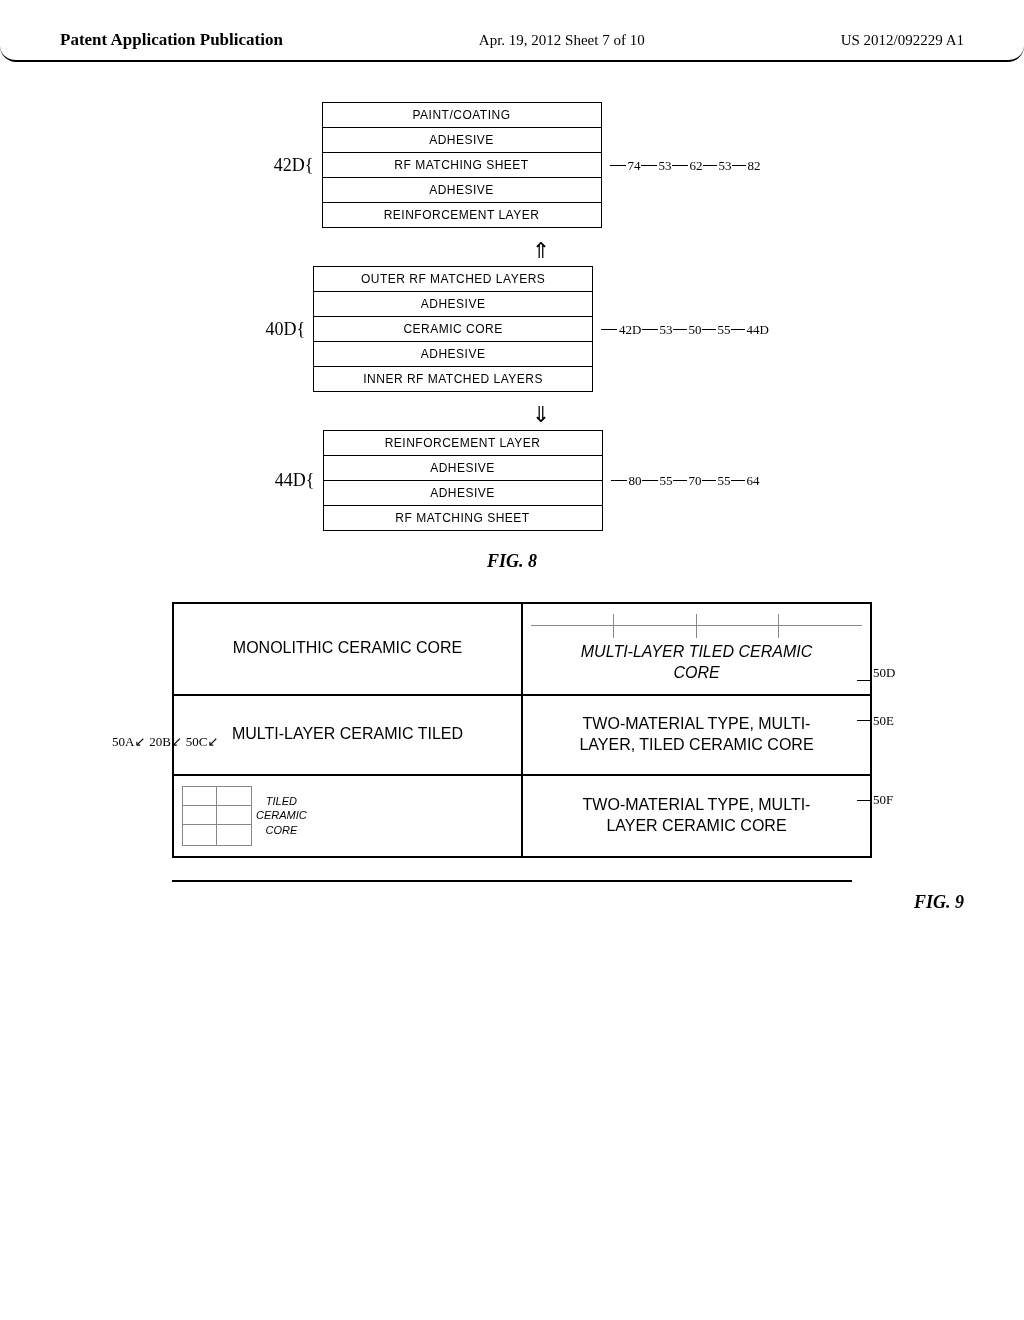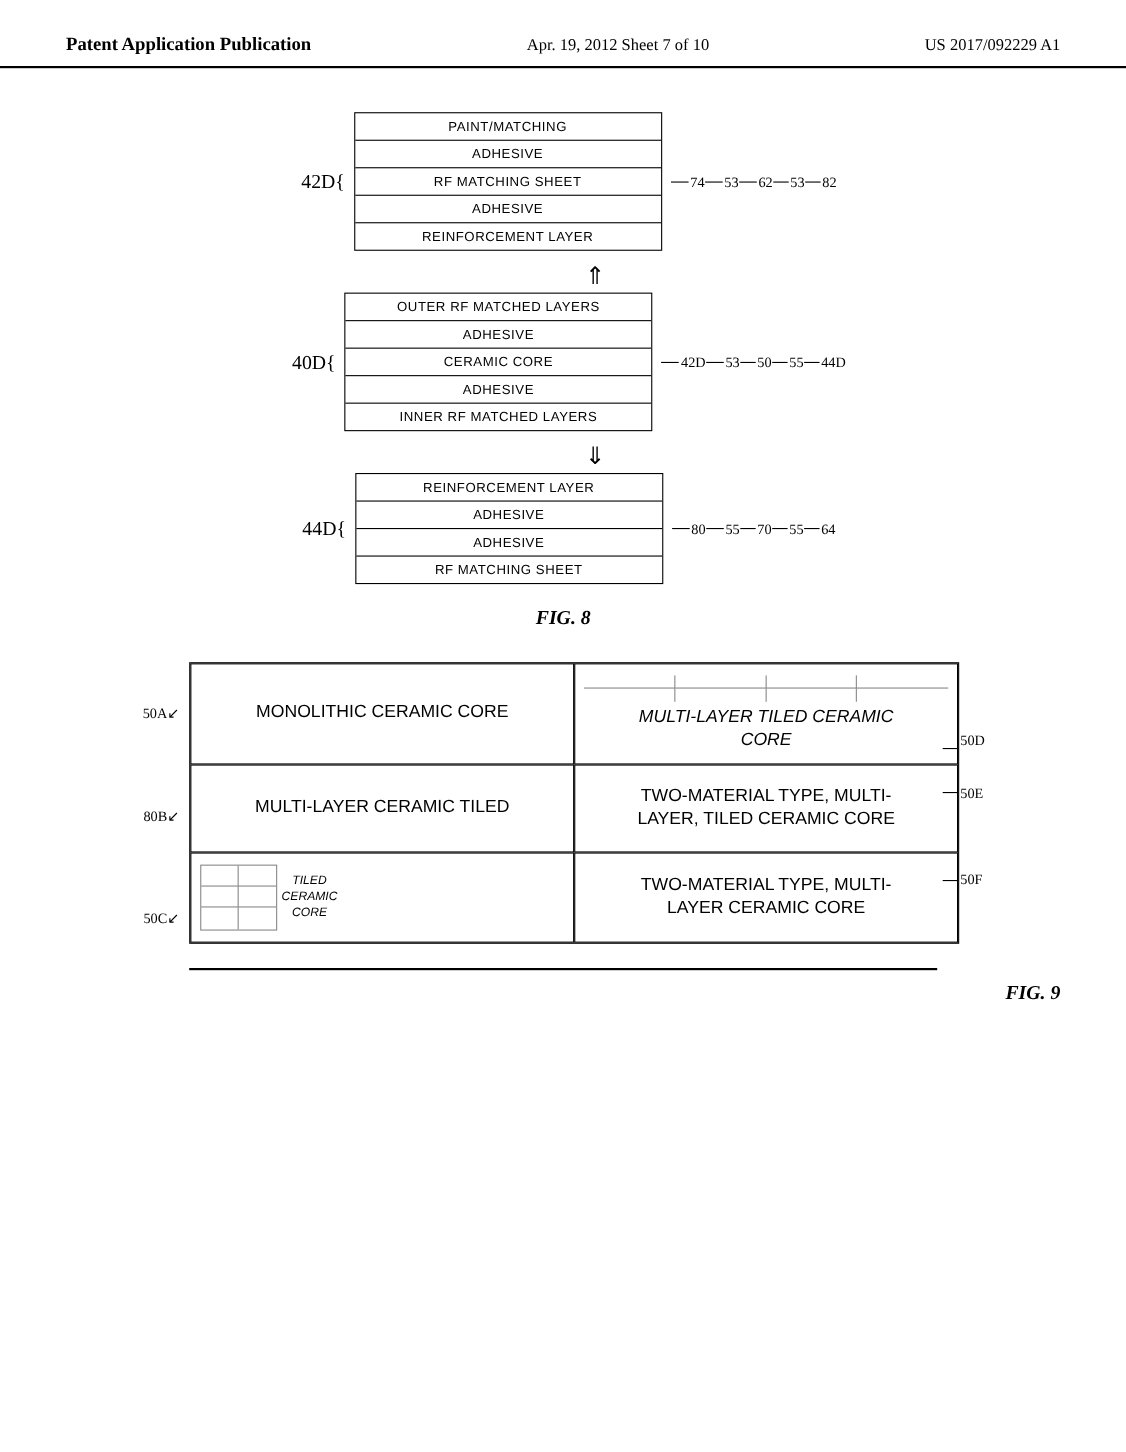--- a/index.html
+++ b/index.html
@@ -12,20 +12,21 @@
       position: relative;
     }
 
     
     .page-header {
       display: flex;
       justify-content: space-between;
       align-items: baseline;
       padding: 30px 60px 10px 60px;
       border-bottom: 2px solid #000;
+      border-radius: 16px;
     }
     .header-left {
       font-weight: bold;
       font-size: 17px;
     }
     .header-center {
       font-size: 15px;
     }
     .header-right {
       font-size: 15px;
@@ -161,31 +162,31 @@
       margin: 0 auto;
     }
 
   </style>
 </head>
 <body>
 
 <div class="page-header">
   <span class="header-left">Patent Application Publication</span>
   <span class="header-center">Apr. 19, 2012   Sheet 7 of 10</span>
-  <span class="header-right">US 2017/092229 A1</span>
+  <span class="header-right">US 2012/092229 A1</span>
 </div>
 
 <div class="content">
 
   <div class="fig8-container">
 
     <div class="layer-group">
       <div class="brace-label">42D{</div>
       <div class="layers-stack">
-        <div class="layer-row">PAINT/MATCHING</div>
+        <div class="layer-row">PAINT/COATING</div>
         <div class="layer-row">ADHESIVE</div>
         <div class="layer-row">RF MATCHING SHEET</div>
         <div class="layer-row">ADHESIVE</div>
         <div class="layer-row">REINFORCEMENT LAYER</div>
       </div>
       <div class="ref-labels">
         <div class="ref-item"><span style="display:inline-block;width:16px;height:1px;background:#000;margin-right:2px;"></span>74</div>
         <div class="ref-item"><span style="display:inline-block;width:16px;height:1px;background:#000;margin-right:2px;"></span>53</div>
         <div class="ref-item"><span style="display:inline-block;width:16px;height:1px;background:#000;margin-right:2px;"></span>62</div>
         <div class="ref-item"><span style="display:inline-block;width:14px;height:1px;background:#000;margin-right:2px;"></span>53</div>
@@ -233,23 +234,23 @@
     </div>
 
     <div class="fig-caption">FIG. 8</div>
 
   </div>
 
   <div class="fig9-container">
 
     <div class="fig9-wrapper">
 
-      <div style="position:absolute; left:0; top:0; width:55px; height:100%; display:flex; flex-direction:column; font-size:13px;">
+      <div style="position:absolute; left:0; top:0; width:55px; height:100%; display:flex; font-size:13px;">
         <div style="flex:1; display:flex; align-items:center; justify-content:flex-end; padding-right:4px;">50A↙</div>
-        <div style="flex:1; display:flex; align-items:center; justify-content:flex-end; padding-right:4px;">80B↙</div>
+        <div style="flex:1; display:flex; align-items:center; justify-content:flex-end; padding-right:4px;">20B↙</div>
         <div style="flex:1; display:flex; align-items:center; justify-content:flex-end; padding-right:4px;">50C↙</div>
       </div>
 
       <div style="margin-left:60px; margin-right:60px;">
         <div class="fig9-grid">
 
           <div class="fig9-cell">
             <div class="cell-label">MONOLITHIC CERAMIC CORE</div>
           </div>
           <div class="fig9-cell">

